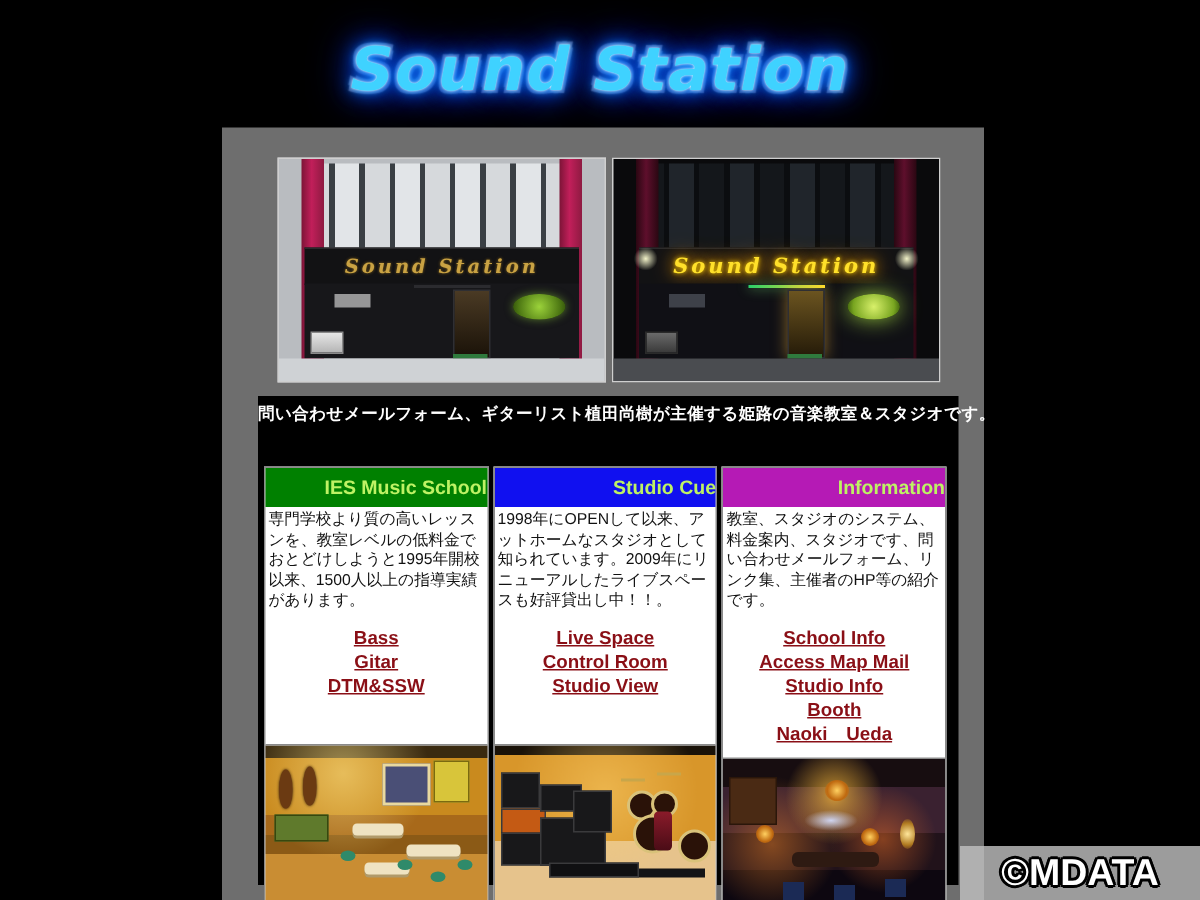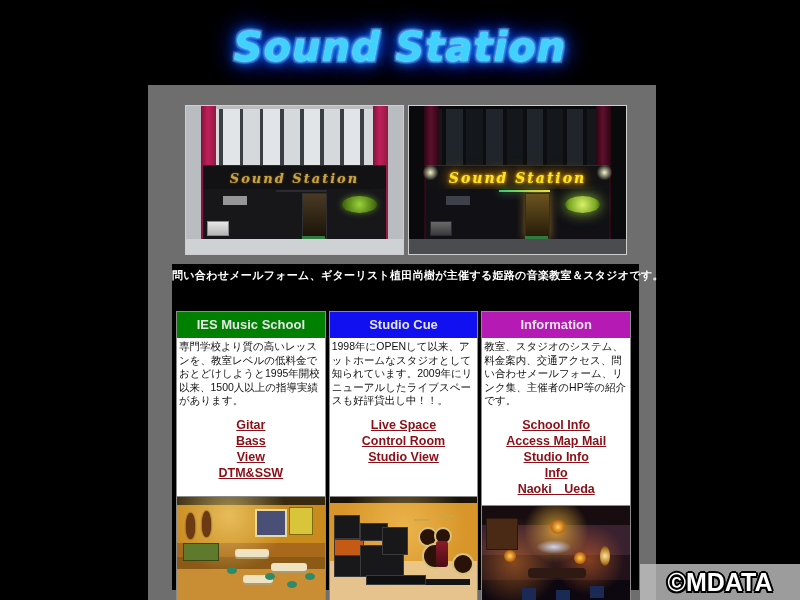--- a/index.html
+++ b/index.html
@@ -216,24 +216,24 @@
     width: 150px;
     background: #ffffff;
     border: 1px solid #8b8b8b;
     box-sizing: border-box;
     display: flex;
     flex-direction: column;
   }
   .col-head {
     height: 26px;
     line-height: 26px;
-    text-align: center;
+    text-align: right;
     font-weight: bold;
     font-size: 13px;
-    color: #e5e5e5;
+    color: #bef264;
   }
   .col-desc {
     font-size: 10.5px;
     line-height: 13.5px;
     color: #111111;
     padding: 2px 2px 3px 2px;
     min-height: 57px;
     box-sizing: border-box;
   }
   .col-links {
@@ -449,23 +449,22 @@
   <div class="black-panel">
     <div class="tagline">問い合わせメールフォーム、ギターリスト植田尚樹が主催する姫路の音楽教室＆スタジオです。</div>
   </div>
 
   <div class="cols">
 
     <div class="col">
       <div class="col-head" style="background:#008000">IES Music School</div>
       <div class="col-desc">専門学校より質の高いレッスンを、教室レベルの低料金でおとどけしようと1995年開校以来、1500人以上の指導実績があります。</div>
       <div class="col-links">
+        <a>Bass</a>
         <a>Gitar</a>
-        <a>Bass</a>
-        <a>View</a>
         <a>DTM&amp;SSW</a>
       </div>
       <div class="col-photo room-lounge">
         <div class="guitar g1"></div>
         <div class="guitar g2"></div>
         <div class="board"></div>
         <div class="poster"></div>
         <div class="sofa"></div>
         <div class="tbl t1"></div>
         <div class="tbl t2"></div>
@@ -499,26 +498,26 @@
         <div class="drum d3"></div>
         <div class="drum d4"></div>
         <div class="conga"></div>
         <div class="keyb"></div>
         <div class="keyb2"></div>
       </div>
     </div>
 
     <div class="col">
       <div class="col-head" style="background:#b51ab5">Information</div>
-      <div class="col-desc">教室、スタジオのシステム、料金案内、交通アクセス、問い合わせメールフォーム、リンク集、主催者のHP等の紹介です。</div>
+      <div class="col-desc">教室、スタジオのシステム、料金案内、スタジオです、問い合わせメールフォーム、リンク集、主催者のHP等の紹介です。</div>
       <div class="col-links">
         <a>School Info</a>
         <a>Access Map Mail</a>
         <a>Studio Info</a>
-        <a>Info</a>
+        <a>Booth</a>
         <a>Naoki　Ueda</a>
       </div>
       <div class="col-photo room-live">
         <div class="shelf"></div>
         <div class="lamp l1"></div>
         <div class="lamp l2"></div>
         <div class="lamp l3"></div>
         <div class="lamp l4"></div>
         <div class="spot"></div>
         <div class="tbl"></div>

